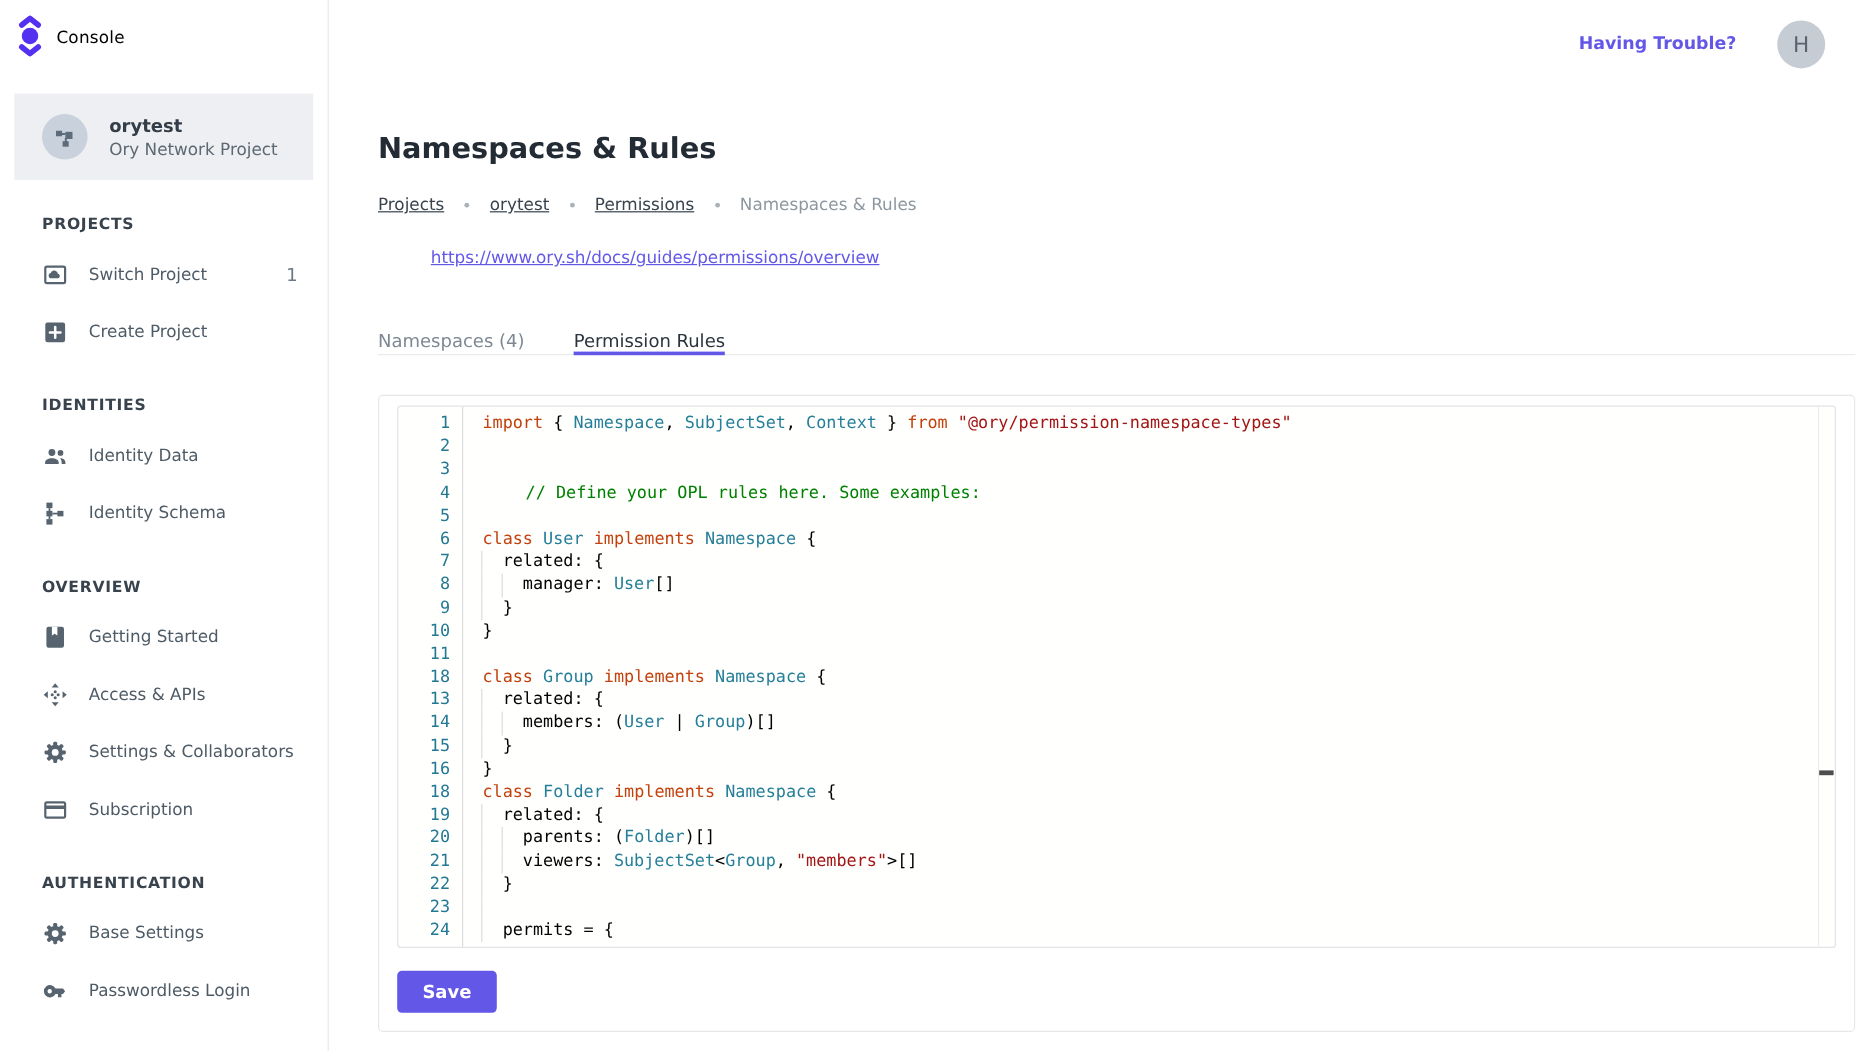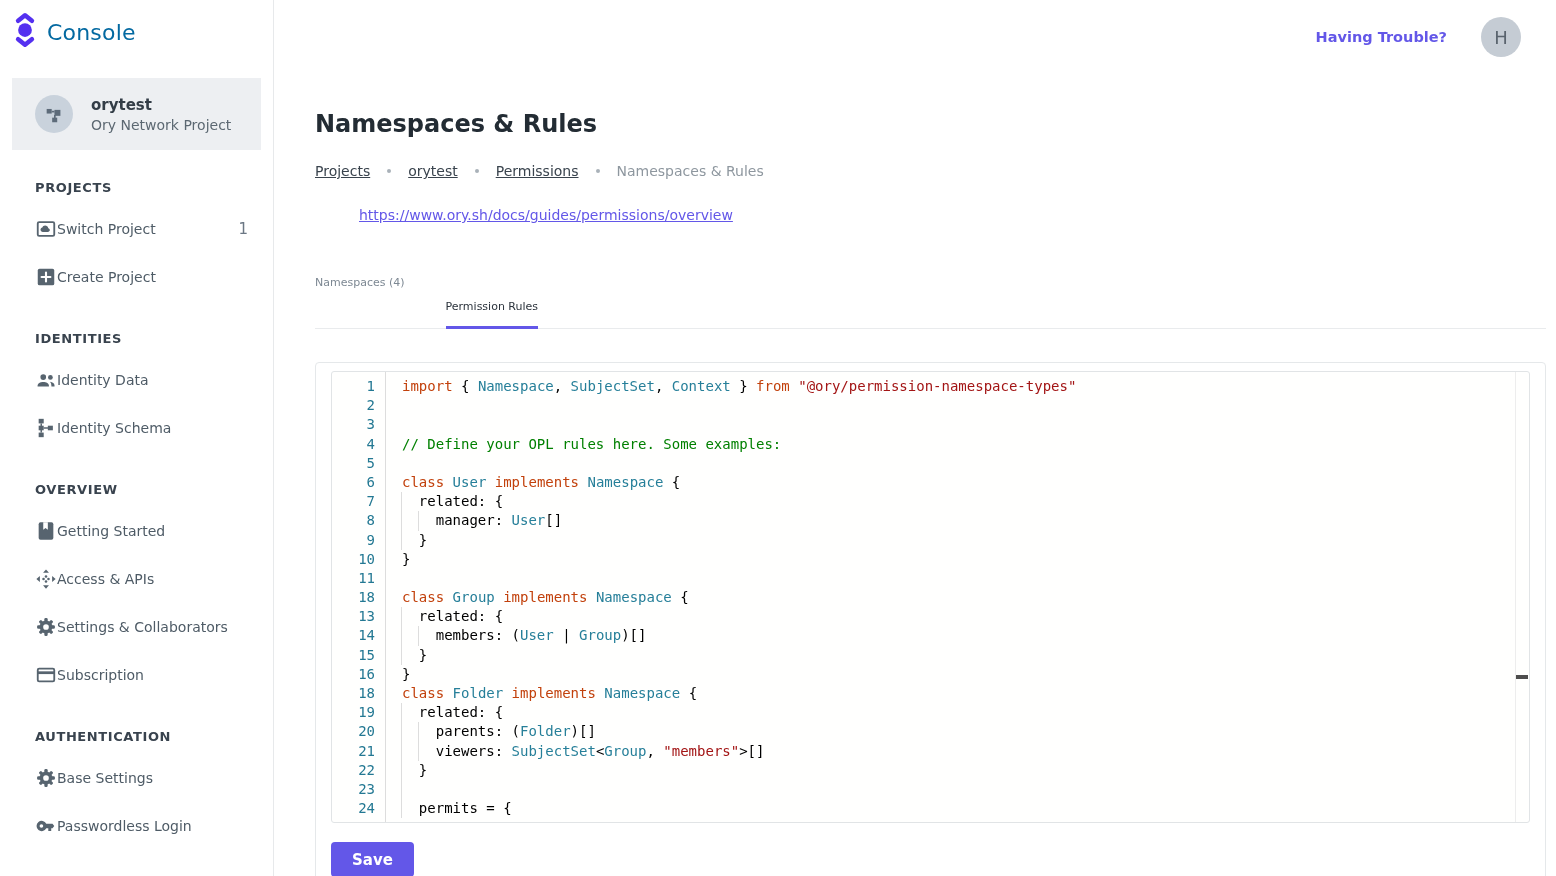--- a/index.html
+++ b/index.html
@@ -3,31 +3,31 @@
 <meta charset="utf-8">
 <style>
   * { box-sizing: border-box; margin: 0; padding: 0; }
   html,body { width:1556px; height:876px; overflow:hidden; background:#fff;
     font-family:"DejaVu Sans","Liberation Sans",sans-serif; }
 
   
   .sidebar { position:fixed; left:0; top:0; bottom:0; width:274px; background:#fff;
     border-right:1px solid #e7e9eb; overflow:hidden; }
   .logo-row { display:flex; align-items:center; gap:11px; padding:12px 0 0 14px; height:52px; }
-  .logo-text { font-size:22px; color:#0369a1; letter-spacing:.2px; }
+  .logo-text { font-size:14px; color:#000000; letter-spacing:.2px; }
   .project-card { margin:26px 12px 0 12px; background:#edeff2; display:flex; align-items:center;
     gap:18px; padding:17px 10px 17px 23px; }
   .project-avatar { width:38px; height:38px; border-radius:50%; background:#c9d2dc; flex:none;
     display:flex; align-items:center; justify-content:center; color:#5d6b7a; }
   .project-name { font-size:15px; font-weight:bold; color:#333d47; }
   .project-type { font-size:14px; color:#5c6872; margin-top:3px; }
   .nav-section { margin-top:22px; }
   .nav-header { padding:8px 0 10px 35px; font-size:13px; font-weight:bold; color:#39434e;
     letter-spacing:.6px; }
-  .nav-item { display:flex; align-items:center; height:48px; padding:0 25px 0 35px; gap:0;
+  .nav-item { display:flex; align-items:center; height:48px; padding:0 25px 0 35px; gap:17px;
     color:#57646f; cursor:pointer; }
   .nav-item .nav-label { font-size:14px; color:#4e5b66; }
   .nav-badge { margin-left:auto; font-size:15px; color:#6b7784; }
   .nav-icon { width:22px; height:22px; flex:none; display:flex; align-items:center; }
   .nav-icon svg { width:22px; height:22px; }
 
   
   .main { margin-left:274px; }
   .topbar { height:74px; display:flex; align-items:center; justify-content:flex-end;
     gap:34px; padding-right:35px;text-align:center; }
@@ -36,40 +36,40 @@
     display:flex; align-items:center; justify-content:center; font-size:18px; }
   .content { padding:0 10px 0 41px; }
   .page-title { margin-top:36px; font-size:24px; font-weight:bold; color:#232c34; }
   .breadcrumb { margin-top:25px; display:flex; align-items:center; gap:17px; font-size:14px; }
   .crumb-link { color:#39434d; text-decoration:underline; cursor:pointer; }
   .crumb-current { color:#8e979f; }
   .crumb-dot { width:4px; height:4px; border-radius:50%; background:#a9b1b9; }
   .doc-link { display:inline-block; margin-top:28px; color:var(--accent);
     text-decoration:underline; font-size:14px; cursor:pointer;margin-left:44px; }
   .tabbar { margin-top:52px; display:flex; gap:41px; border-bottom:1px solid #e9ebed; }
-  .tab { font-size:11px; padding-bottom:13px; cursor:pointer; color:#7d8893;
+  .tab { font-size:15px; cursor:pointer; color:#7d8893;
     border-bottom:3px solid transparent; margin-bottom:-1px;text-align:center; }
-  .tab.active { color:#2b333c; border-bottom-color:var(--accent);margin-top:24px; }
+  .tab.active { color:#2b333c; border-bottom-color:var(--accent); }
 
   
   .panel-card { margin-top:33px; border:1px solid #e5e8ea; border-radius:4px;
     padding:8px 15px 15px 15px; }
   .editor { position:relative; border:1px solid #e1e4e6; border-radius:3px; height:452px;
     overflow:hidden; background:#fffffe;
     font-family:"DejaVu Sans Mono","Liberation Mono",monospace; font-size:14px; }
   .rows { padding-top:5px; }
   .code-row { display:flex; height:19.2px; line-height:19.2px; }
   .ln { width:53px; flex:none; text-align:right; padding-right:10px; color:#237893; }
   .code-cell { position:relative; flex:1; padding-left:17px; white-space:pre; color:#000; }
   .gutter-line { position:absolute; left:53px; top:0; bottom:0; width:1px; background:#ddd; }
   .indent-guide { position:absolute; top:0; bottom:0; width:1px; background:#ddd; }
   .rail { position:absolute; top:0; bottom:0; right:0; width:14px; border-left:1px solid #ededed; }
   .rail-cursor { position:absolute; right:1px; width:12px; height:4px; top:303px; background:#4d4d4d; }
   .tok-k { color:#c2410c; } .tok-t { color:#267f99; } .tok-s { color:#a31515; }
-  .tok-c { color:#008000; } .tok-p { color:#000000; }
+  .tok-c { color:#008000;margin-left:36px; } .tok-p { color:#000000; }
 
   .save-btn { margin-top:19px; background:var(--accent); color:#fff; border:none;
     border-radius:4px; height:35px; padding:0 21px; font-size:15px; font-weight:bold;
     font-family:inherit; cursor:pointer; display:block; }
 </style>
 </head>
 <body>
 
 <div class="sidebar">
   <div class="logo-row">

